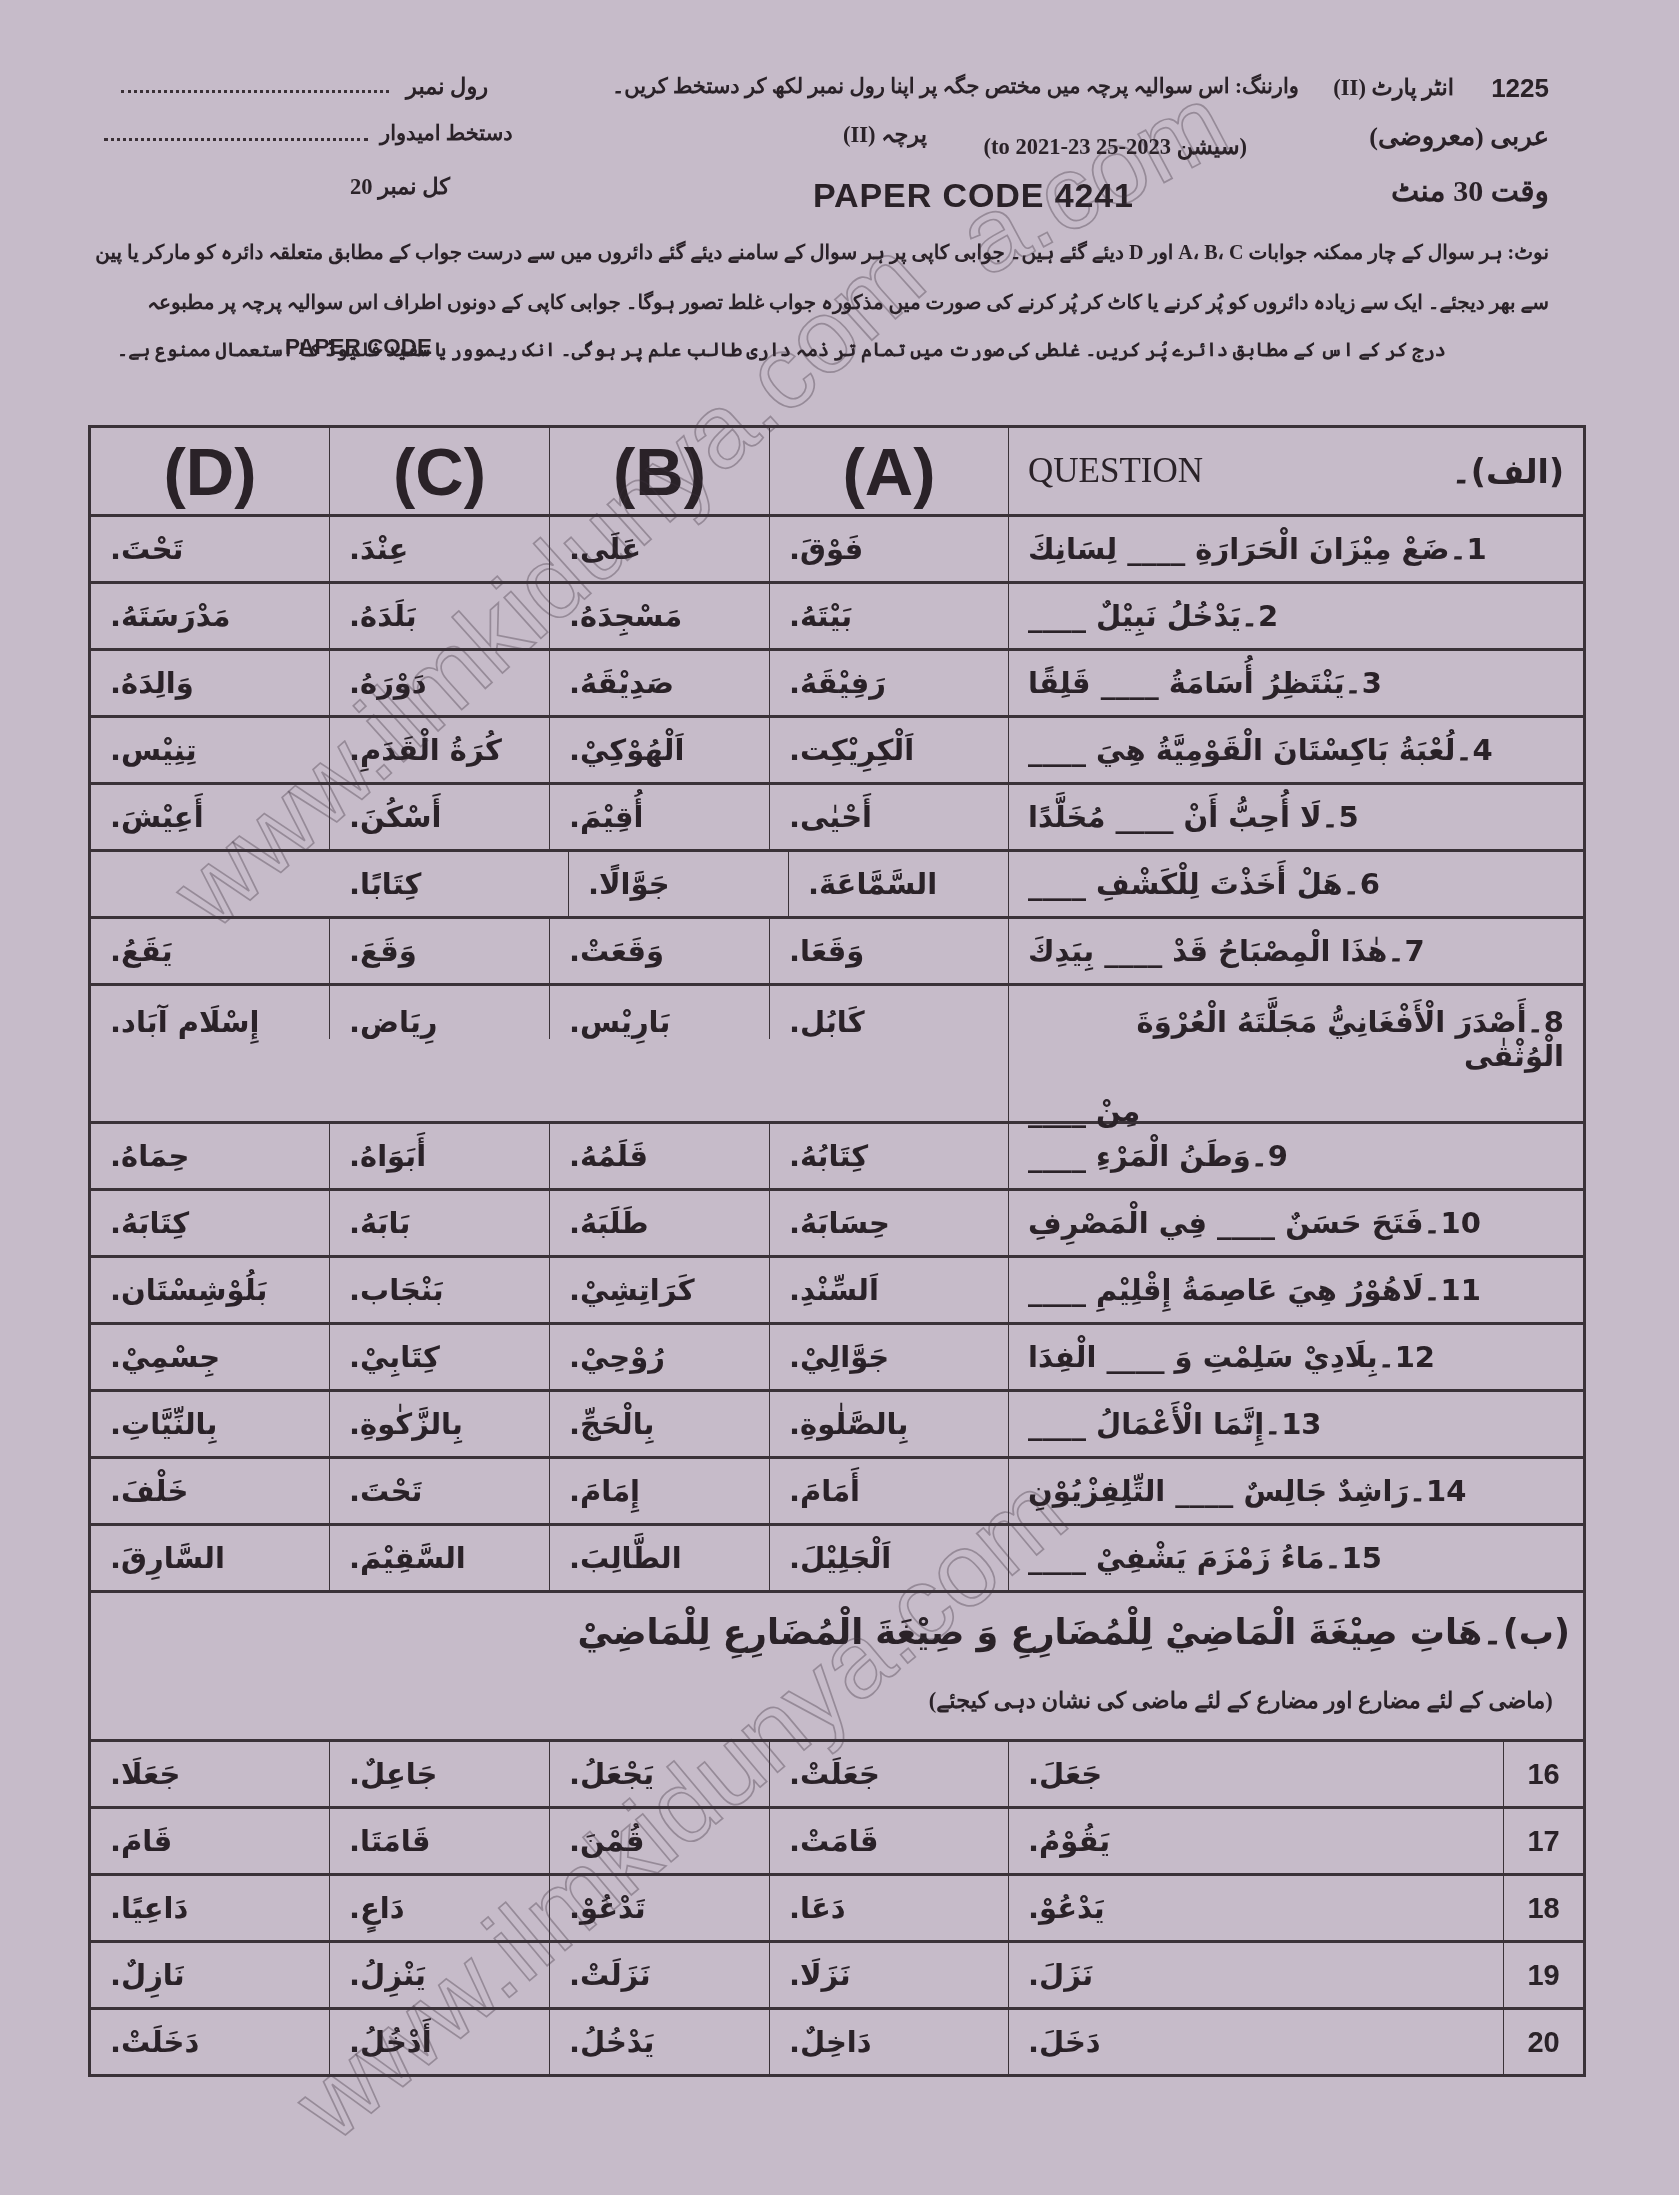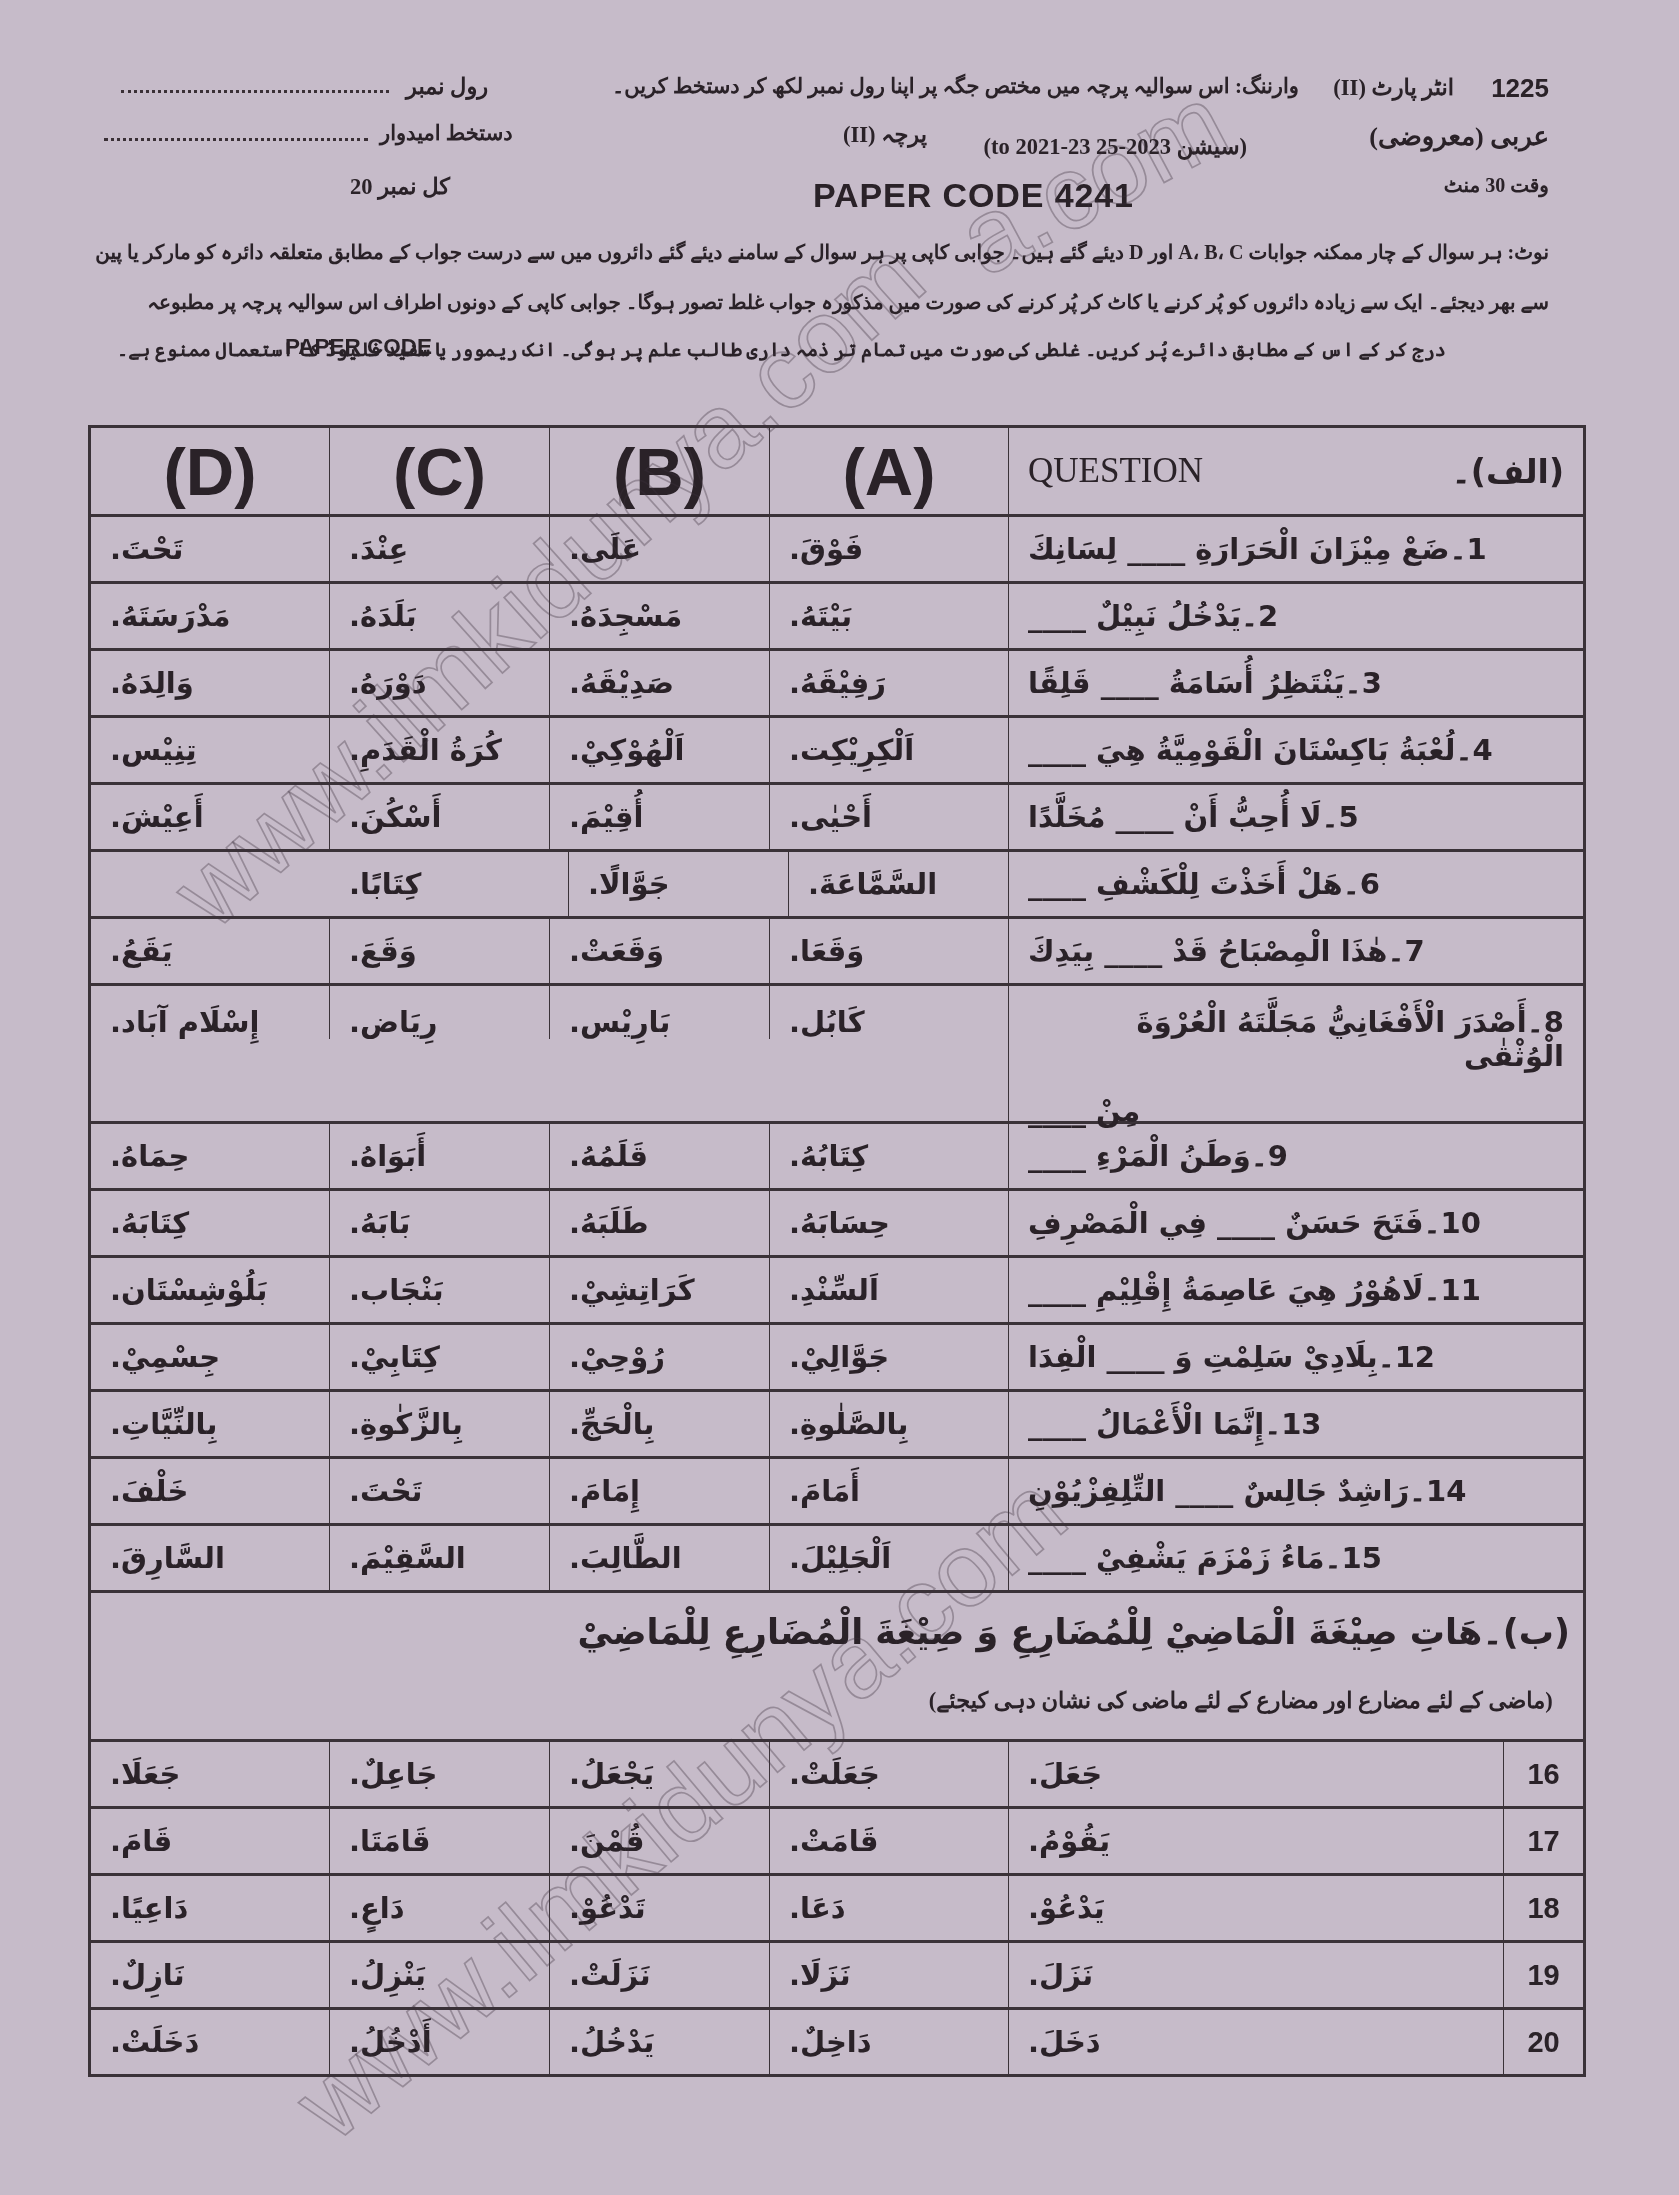--- a/index.html
+++ b/index.html
@@ -82,21 +82,21 @@
   <div class="abs urdu hdr-urdu" style="right:380px; top:74px; width:709px; font-size:21px;">وارننگ: اس سوالیہ پرچہ میں مختص جگہ پر اپنا رول نمبر لکھ کر دستخط کریں۔</div>
   <div class="abs urdu hdr-urdu" style="left:406px; top:73px;">رول نمبر</div>
   <div class="abs dots" style="left:121px; top:90px; width:268px;"></div>
 
   <div class="abs urdu hdr-urdu" style="right:130px; top:121px; font-size:26px;">عربی (معروضی)</div>
   <div class="abs urdu hdr-urdu" style="right:432px; top:121px;margin-top:12px;">(سیشن 2023-25 to 2021-23)</div>
   <div class="abs urdu hdr-urdu" style="right:752px; top:121px;">پرچہ (II)</div>
   <div class="abs urdu hdr-urdu" style="left:380px; top:121px; font-size:21px;">دستخط امیدوار</div>
   <div class="abs dots" style="left:104px; top:138px; width:264px;"></div>
 
-  <div class="abs urdu hdr-urdu" style="right:130px; top:173px; font-size:20px;">وقت 30 منٹ</div>
+  <div class="abs urdu hdr-urdu" style="right:130px; top:173px; font-size:30px;">وقت 30 منٹ</div>
   <div class="abs latin paper-code" style="left:813px; top:176px;">PAPER CODE  4241</div>
   <div class="abs urdu hdr-urdu" style="left:350px; top:173px; font-size:22.5px;">کل نمبر 20</div>
 
   <div class="abs urdu note" style="right:130px; top:227px; width:1505px; text-align:right; overflow:hidden;">نوٹ: ہر سوال کے چار ممکنہ جوابات A، B، C اور D دیئے گئے ہیں۔ جوابی کاپی پر ہر سوال کے سامنے دیئے گئے دائروں میں سے درست جواب کے مطابق متعلقہ دائرہ کو مارکر یا پین</div>
   <div class="abs urdu note" style="right:130px; top:277px; width:1427px; text-align:right; overflow:hidden;">سے بھر دیجئے۔ ایک سے زیادہ دائروں کو پُر کرنے یا کاٹ کر پُر کرنے کی صورت میں مذکورہ جواب غلط تصور ہوگا۔ جوابی کاپی کے دونوں اطراف اس سوالیہ پرچہ پر مطبوعہ</div>
   <div class="abs latin" style="left:285px; top:334px; font-size:22.5px;">PAPER CODE</div>
   <div class="abs urdu note" style="right:233px; top:325px; width:1332px; text-align:right; overflow:hidden; font-size:19px;">درج کر کے اس کے مطابق دائرے پُر کریں۔ غلطی کی صورت میں تمام تر ذمہ داری طالب علم پر ہوگی۔ انک ریموور یا سفید فلیوڈ کا استعمال ممنوع ہے۔</div>
 
   <div class="tbl">
     <div class="row hdr-row" style="height:86px;">

